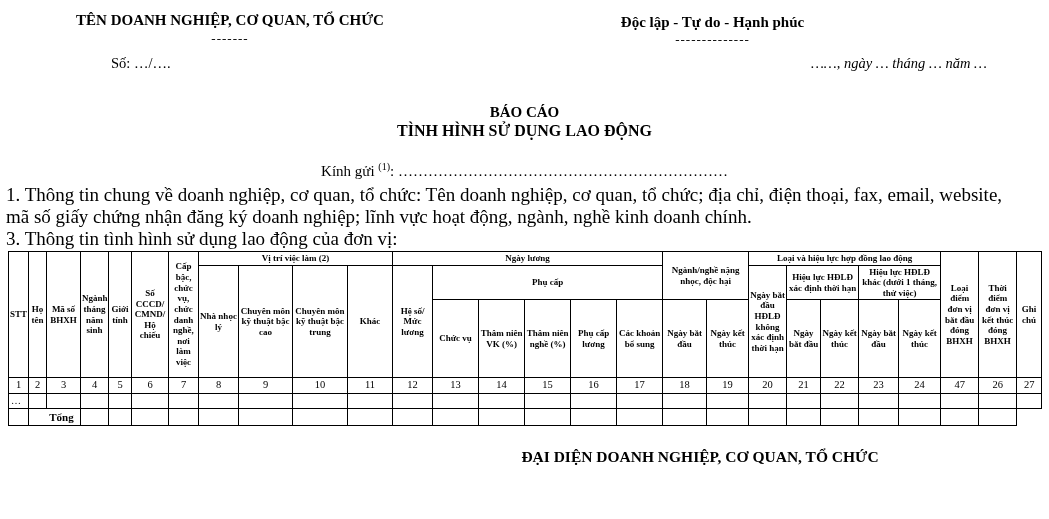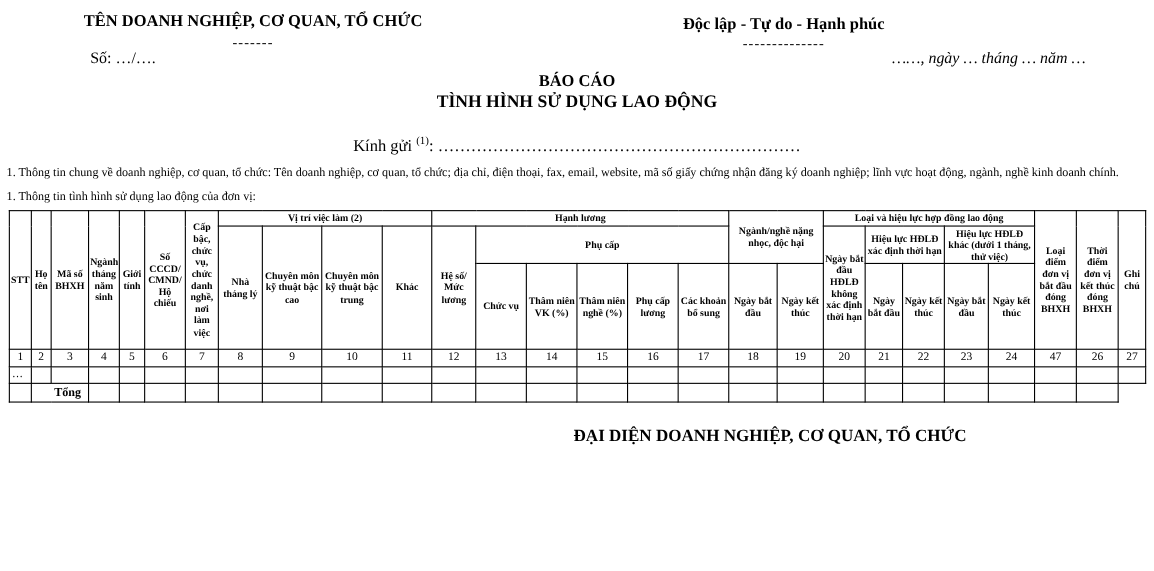--- a/index.html
+++ b/index.html
@@ -10,28 +10,28 @@
     overflow: hidden;
   }
   .letterhead { display: flex; padding-top: 12px; }
   .lh-left  { width: 460px; text-align: center; }
   .lh-right { width: 505px; text-align: center; }
   .org-title      { font-size: 15px; font-weight: bold; }
   .org-divider    { font-size: 13px; line-height: 13px; margin-top: 3px; letter-spacing: 1px; }
   .national-title { font-size: 15.5px; font-weight: bold; }
   .national-motto { font-size: 15px; font-weight: bold; margin-top: 2px; }
   .motto-divider  { font-size: 13px; line-height: 11px; margin-top: 3px; letter-spacing: 1px; }
-  .num-date-row { display: flex; justify-content: space-between; padding-left: 82px; padding-right: 62px; font-size: 14.5px; }
+  .num-date-row { display: flex; justify-content: space-between; margin-top: 10px; padding-left: 111px; padding-right: 62px; font-size: 14.5px; }
   .date-line { font-style: italic; }
-  .title-block { text-align: center; margin-top: 4px; }
+  .title-block { text-align: center; margin-top: 32px; }
   .report-title    { font-size: 15px; font-weight: bold; }
   .report-subtitle { font-size: 16px; font-weight: bold; line-height: 20px; }
   .salutation { text-align: center; font-size: 15px; margin-top: 20px; }
   .salutation sup { font-size: 10px; }
-  .body-text { font-size: 11px; line-height: 22px; padding: 4px 20px 0 6px; }
+  .body-text { font-size: 19px; line-height: 22px; padding: 4px 20px 0 6px; }
   table { border-collapse: collapse; table-layout: fixed; width: 1033px; margin: 1px 0 0 8px; }
   th, td {
     border: 1px solid #000; padding: 0 1px;
     font-size: 9px; font-weight: bold; line-height: 1.18;
     text-align: center; vertical-align: middle; overflow: hidden;
   }
   tr.rA { height: 14px; }
   tr.rB { height: 34px; }
   tr.rC { height: 78px; }
   tr.rNum  td { height: 16px; font-weight: normal; font-size: 10.5px; line-height: 1; }
@@ -64,21 +64,21 @@
 
 <div class="title-block">
   <div class="report-title">BÁO CÁO</div>
   <div class="report-subtitle">TÌNH HÌNH SỬ DỤNG LAO ĐỘNG</div>
 </div>
 
 <div class="salutation"><span>Kính gửi </span><sup>(1)</sup><span>: …………………………………………………………</span></div>
 
 <div class="body-text">
   <div>1. Thông tin chung về doanh nghiệp, cơ quan, tổ chức: Tên doanh nghiệp, cơ quan, tổ chức; địa chỉ, điện thoại, fax, email, website, mã số giấy chứng nhận đăng ký doanh nghiệp; lĩnh vực hoạt động, ngành, nghề kinh doanh chính.</div>
-  <div>1. Thông tin tình hình sử dụng lao động của đơn vị:</div>
+  <div>3. Thông tin tình hình sử dụng lao động của đơn vị:</div>
 </div>
 
 <table>
   <colgroup>
     <col style="width:20px">
       <col style="width:18px">
       <col style="width:34px">
       <col style="width:28px">
     <col style="width:23px">
       <col style="width:37px">
@@ -107,29 +107,29 @@
   <tbody>
     <tr class="rA">
       <th rowspan="3">STT</th>
       <th rowspan="3">Họ tên</th>
       <th rowspan="3">Mã số BHXH</th>
       <th rowspan="3">Ngành tháng năm sinh</th>
       <th rowspan="3">Giới tính</th>
       <th rowspan="3">Số CCCD/ CMND/ Hộ chiếu</th>
       <th rowspan="3">Cấp bậc, chức vụ, chức danh nghề, nơi làm việc</th>
       <th colspan="4">Vị trí việc làm (2)</th>
-      <th colspan="6">Hạnh lương</th>
+      <th colspan="6">Ngày lương</th>
       <th colspan="2" rowspan="2">Ngành/nghề nặng nhọc, độc hại</th>
       <th colspan="5">Loại và hiệu lực hợp đồng lao động</th>
       <th rowspan="3">Loại điểm đơn vị bắt đầu đóng BHXH</th>
       <th rowspan="3">Thời điểm đơn vị kết thúc đóng BHXH</th>
       <th rowspan="3">Ghi chú</th>
     </tr>
     <tr class="rB">
-      <th rowspan="2">Nhà tháng lý</th>
+      <th rowspan="2">Nhà nhọc lý</th>
       <th rowspan="2">Chuyên môn kỹ thuật bậc cao</th>
       <th rowspan="2">Chuyên môn kỹ thuật bậc trung</th>
       <th rowspan="2">Khác</th>
       <th rowspan="2">Hệ số/ Mức lương</th>
       <th colspan="5">Phụ cấp</th>
       <th rowspan="2">Ngày bắt đầu HĐLĐ không xác định thời hạn</th>
       <th colspan="2">Hiệu lực HĐLĐ xác định thời hạn</th>
       <th colspan="2">Hiệu lực HĐLĐ khác (dưới 1 tháng, thử việc)</th>
     </tr>
     <tr class="rC">

